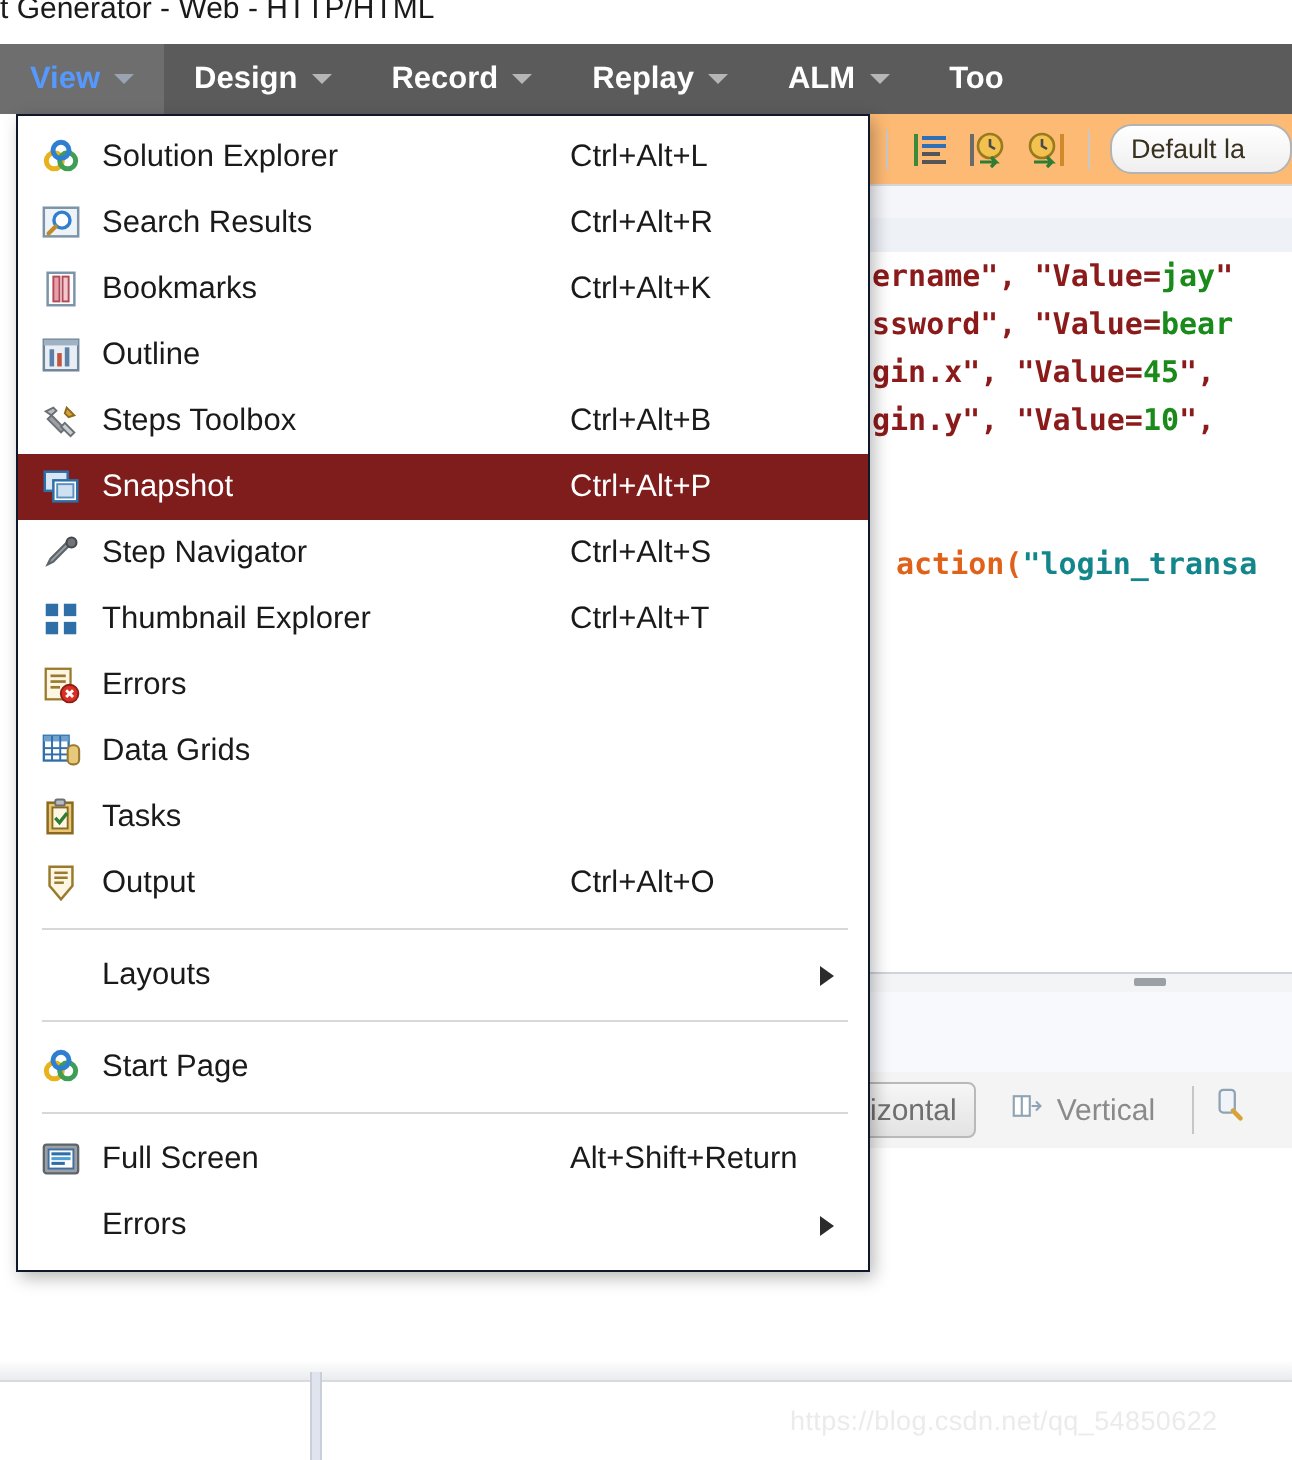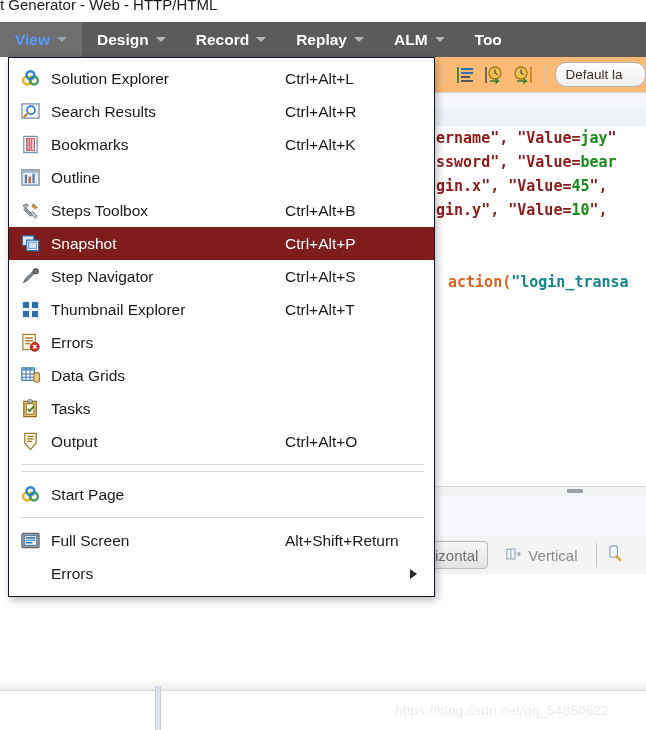--- a/index.html
+++ b/index.html
@@ -528,20 +528,25 @@
           <path d="M5 2.5h12v10l-6 7-6-7z" fill="#fdf6e3" stroke="#9a7a2e" stroke-width="1.3"></path>
           <rect x="7.5" y="5" width="7" height="1.3" fill="#9a7a2e"></rect>
           <rect x="7.5" y="7.6" width="7" height="1.3" fill="#9a7a2e"></rect>
           <rect x="7.5" y="10.2" width="5" height="1.3" fill="#9a7a2e"></rect>
         </svg>
       </span>
       <span class="menu-label">Output</span>
       <span class="menu-accel">Ctrl+Alt+O</span>
     </div>
     <div class="menu-sep"></div>
+    <div class="menu-row">
+      <span class="menu-icon"></span>
+      <span class="menu-label">Layouts</span>
+      <span class="submenu-arrow"></span>
+    </div>
     <div class="menu-sep"></div>
     <div class="menu-row">
       <span class="menu-icon">
         <svg viewBox="0 0 22 22" width="21" height="21">
           <circle cx="7.5" cy="13" r="4.2" fill="none" stroke="#e8b21e" stroke-width="2.6"></circle>
           <circle cx="14.5" cy="13" r="4.2" fill="none" stroke="#3f9e56" stroke-width="2.6"></circle>
           <circle cx="11" cy="7.5" r="4.2" fill="none" stroke="#2f7fd0" stroke-width="2.6"></circle>
         </svg>
       </span>
       <span class="menu-label">Start Page</span>

